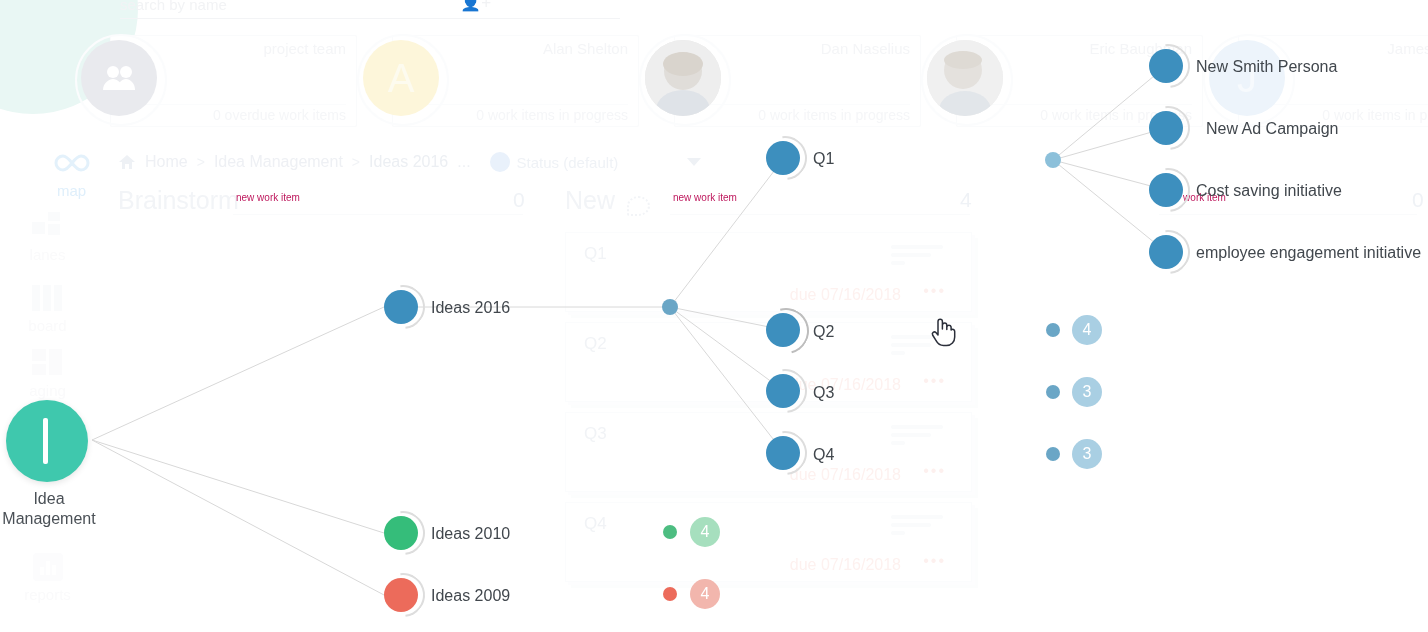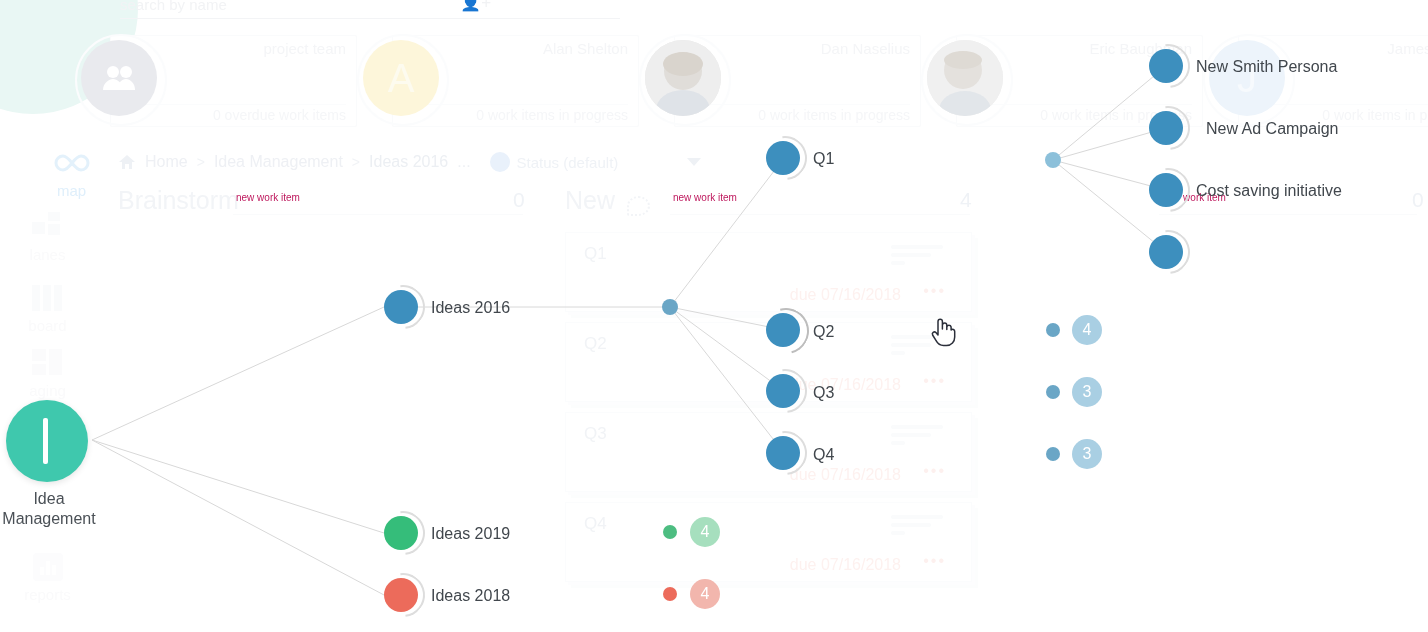--- a/index.html
+++ b/index.html
@@ -354,25 +354,25 @@
       <div>Idea</div>
       <div>Management</div>
     </div>
 
     <div class="node-arc" style="left:381px;top:285px;width:40px;height:40px;transform:rotate(38deg);"></div>
     <div class="node" style="left:384px;top:290px;width:34px;height:34px;background:#3d8fbe;"></div>
     <div class="node-label" style="left:431px;top:299px;">Ideas 2016</div>
 
     <div class="node-arc" style="left:381px;top:511px;width:40px;height:40px;transform:rotate(38deg);"></div>
     <div class="node" style="left:384px;top:516px;width:34px;height:34px;background:#35bd7a;"></div>
-    <div class="node-label" style="left:431px;top:525px;">Ideas 2019</div>
+    <div class="node-label" style="left:431px;top:525px;">Ideas 2010</div>
 
     <div class="node-arc" style="left:381px;top:573px;width:40px;height:40px;transform:rotate(38deg);"></div>
     <div class="node" style="left:384px;top:578px;width:34px;height:34px;background:#ec6b5b;"></div>
-    <div class="node-label" style="left:431px;top:587px;">Ideas 2018</div>
+    <div class="node-label" style="left:431px;top:587px;">Ideas 2009</div>
 
     <div class="node" style="left:662px;top:299px;width:16px;height:16px;background:#6aa6c6;"></div>
 
     <div class="node-arc" style="left:763px;top:136px;width:40px;height:40px;transform:rotate(38deg);"></div>
     <div class="node" style="left:766px;top:141px;width:34px;height:34px;background:#3d8fbe;"></div>
     <div class="node-label" style="left:813px;top:150px;">Q1</div>
 
     <div class="node-arc" style="left:763px;top:308px;width:42px;height:42px;transform:rotate(30deg);border-color:#bdbdbd;border-left-color:transparent;border-bottom-color:transparent;"></div>
     <div class="node" style="left:766px;top:313px;width:34px;height:34px;background:#3d8fbe;"></div>
     <div class="node-label" style="left:813px;top:323px;">Q2</div>
@@ -394,20 +394,21 @@
     <div class="node-arc" style="left:1146px;top:106px;width:40px;height:40px;transform:rotate(38deg);"></div>
     <div class="node" style="left:1149px;top:111px;width:34px;height:34px;background:#3d8fbe;"></div>
     <div class="node-label" style="left:1206px;top:120px;">New Ad Campaign</div>
 
     <div class="node-arc" style="left:1146px;top:168px;width:40px;height:40px;transform:rotate(38deg);"></div>
     <div class="node" style="left:1149px;top:173px;width:34px;height:34px;background:#3d8fbe;"></div>
     <div class="node-label" style="left:1196px;top:182px;">Cost saving initiative</div>
 
     <div class="node-arc" style="left:1146px;top:230px;width:40px;height:40px;transform:rotate(38deg);"></div>
     <div class="node" style="left:1149px;top:235px;width:34px;height:34px;background:#3d8fbe;"></div>
+    <div class="node-label" style="left:1196px;top:244px;">employee engagement initiative</div>
 
     <div class="dot" style="left:1046px;top:323px;width:14px;height:14px;background:#6aa6c6;"></div>
     <div class="badge" style="left:1072px;top:315px;width:30px;height:30px;background:#a9cfe3;">4</div>
 
     <div class="dot" style="left:1046px;top:385px;width:14px;height:14px;background:#6aa6c6;"></div>
     <div class="badge" style="left:1072px;top:377px;width:30px;height:30px;background:#a9cfe3;">3</div>
 
     <div class="dot" style="left:1046px;top:447px;width:14px;height:14px;background:#6aa6c6;"></div>
     <div class="badge" style="left:1072px;top:439px;width:30px;height:30px;background:#a9cfe3;">3</div>
 

